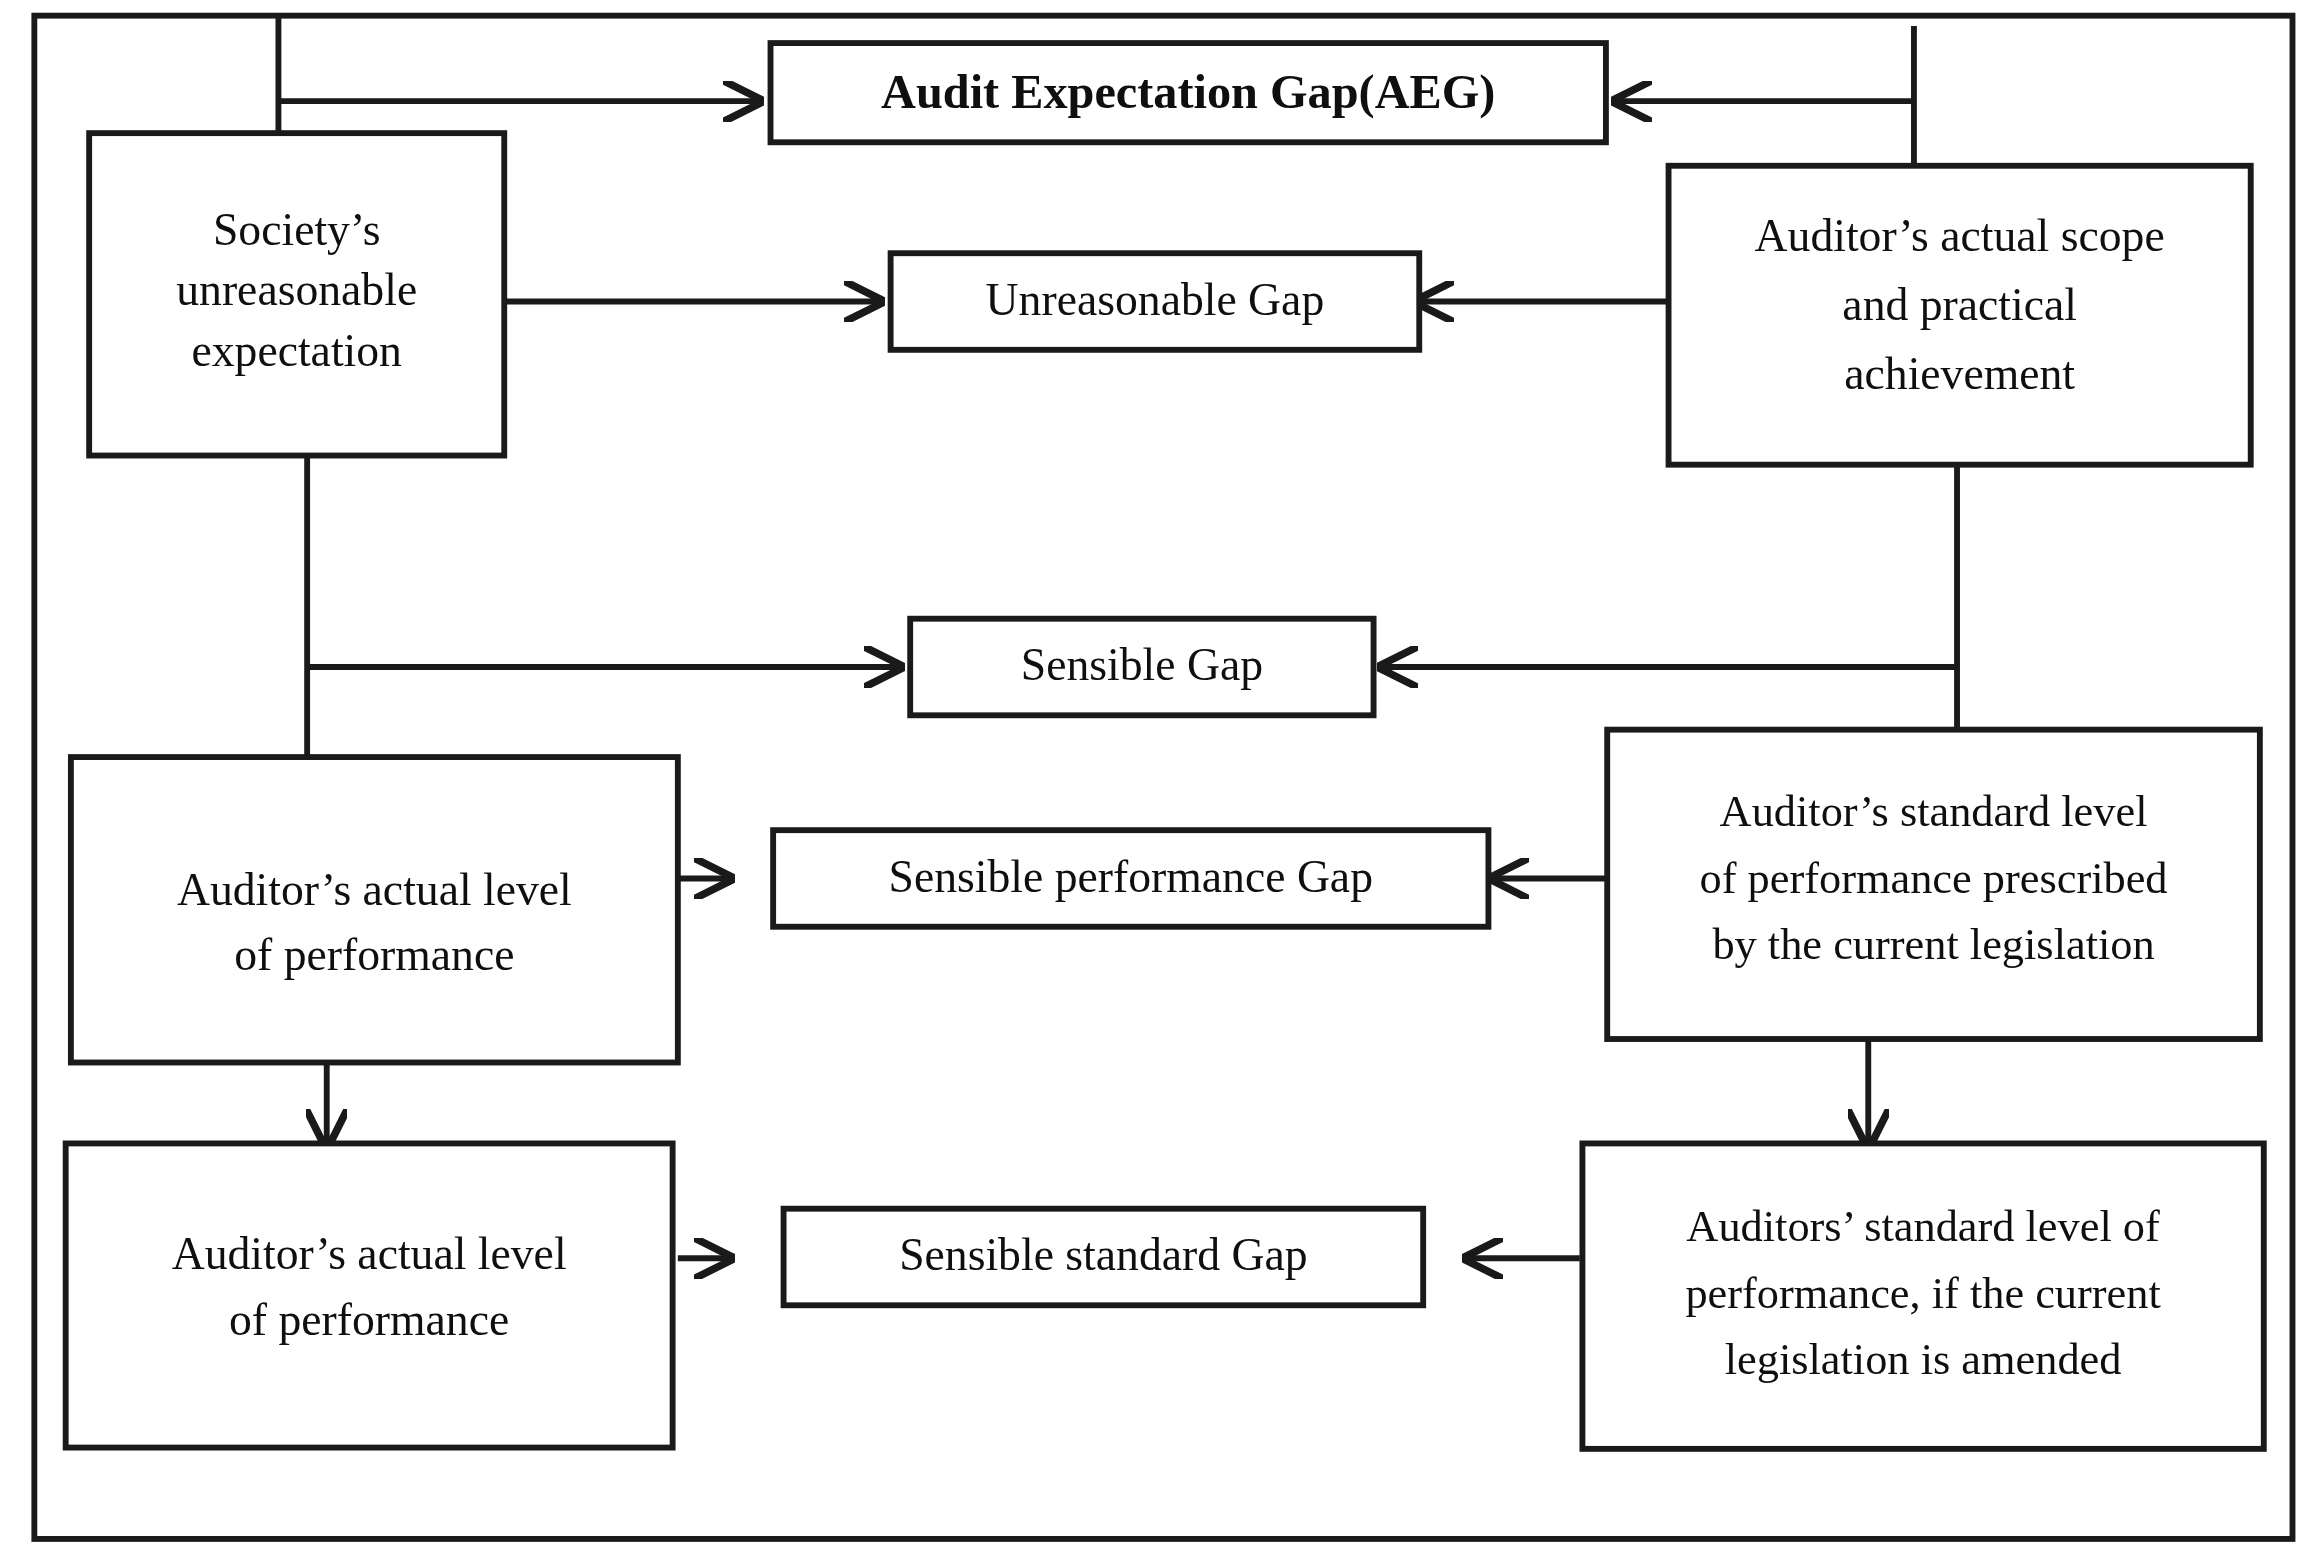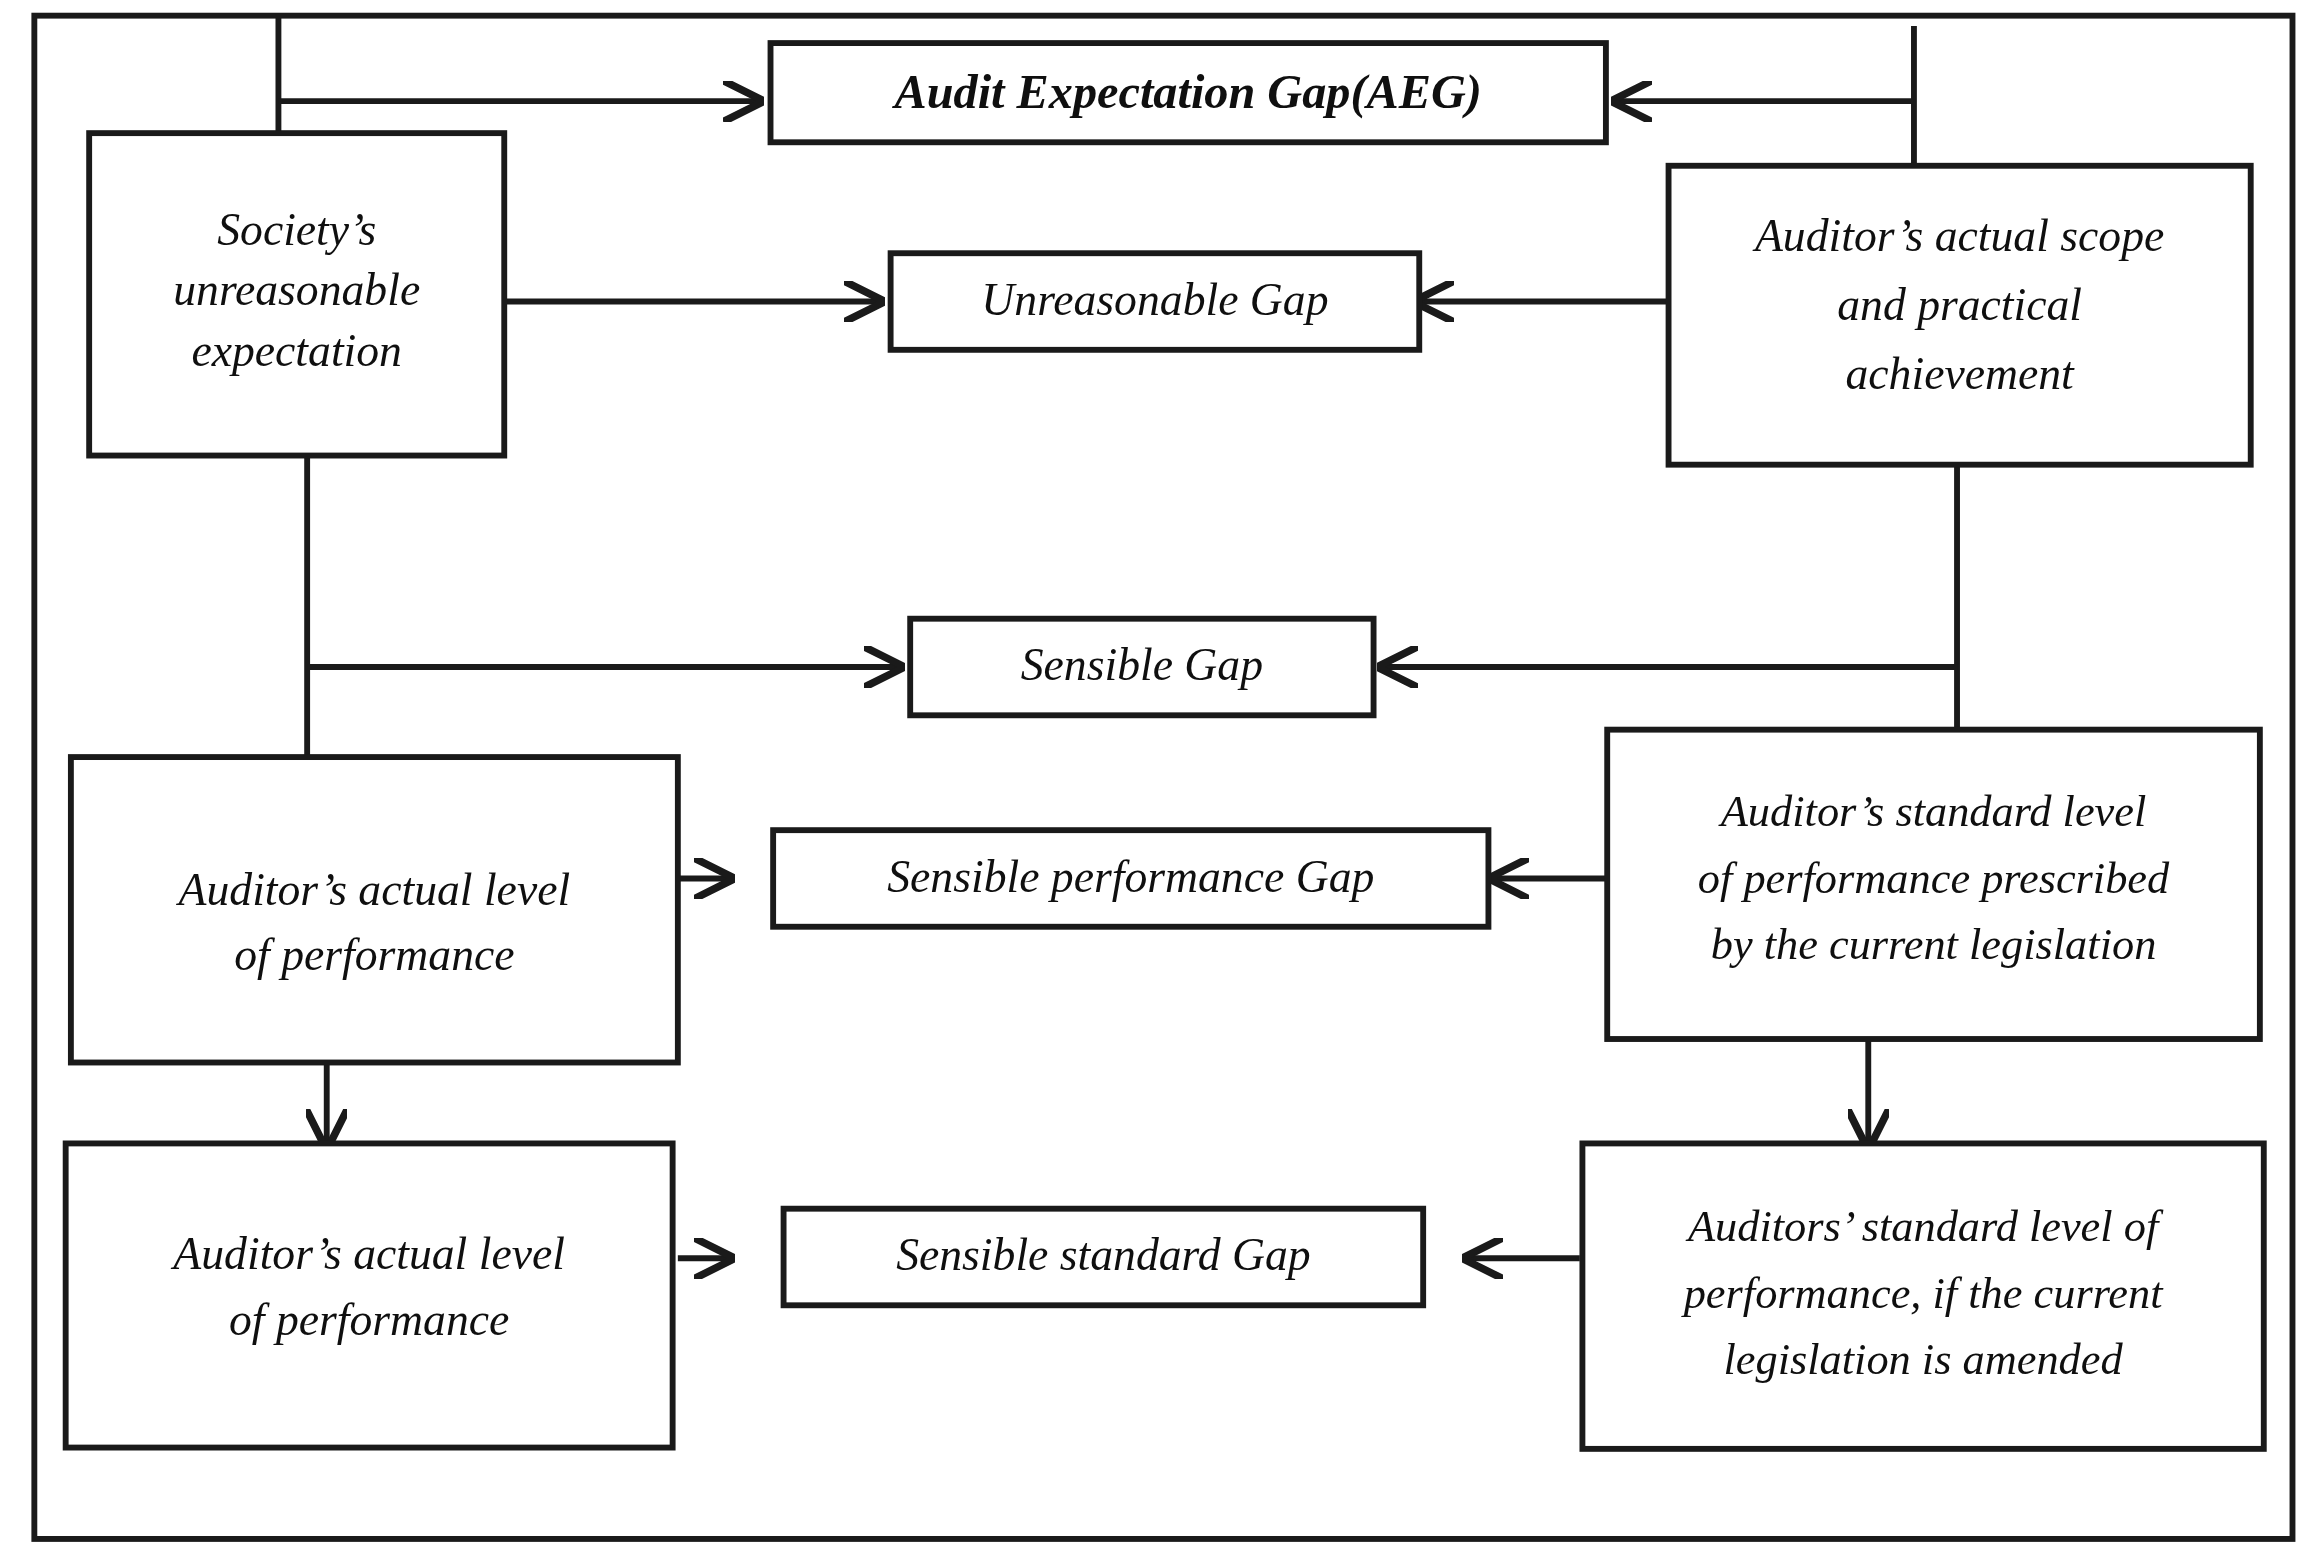--- a/index.html
+++ b/index.html
@@ -6,21 +6,20 @@
     margin: 0;
     padding: 0;
     background: #ffffff;
   }
   #diagram-root {
     position: relative;
     width: 2319px;
     height: 1567px;
     background: #ffffff;
     font-family: "Liberation Serif", "DejaVu Serif", serif;
-    font-style: italic;
   }
   svg.canvas {
     position: absolute;
     top: 0;
     left: 0;
     width: 2319px;
     height: 1567px;
     display: block;
   }
   .node-rect {

